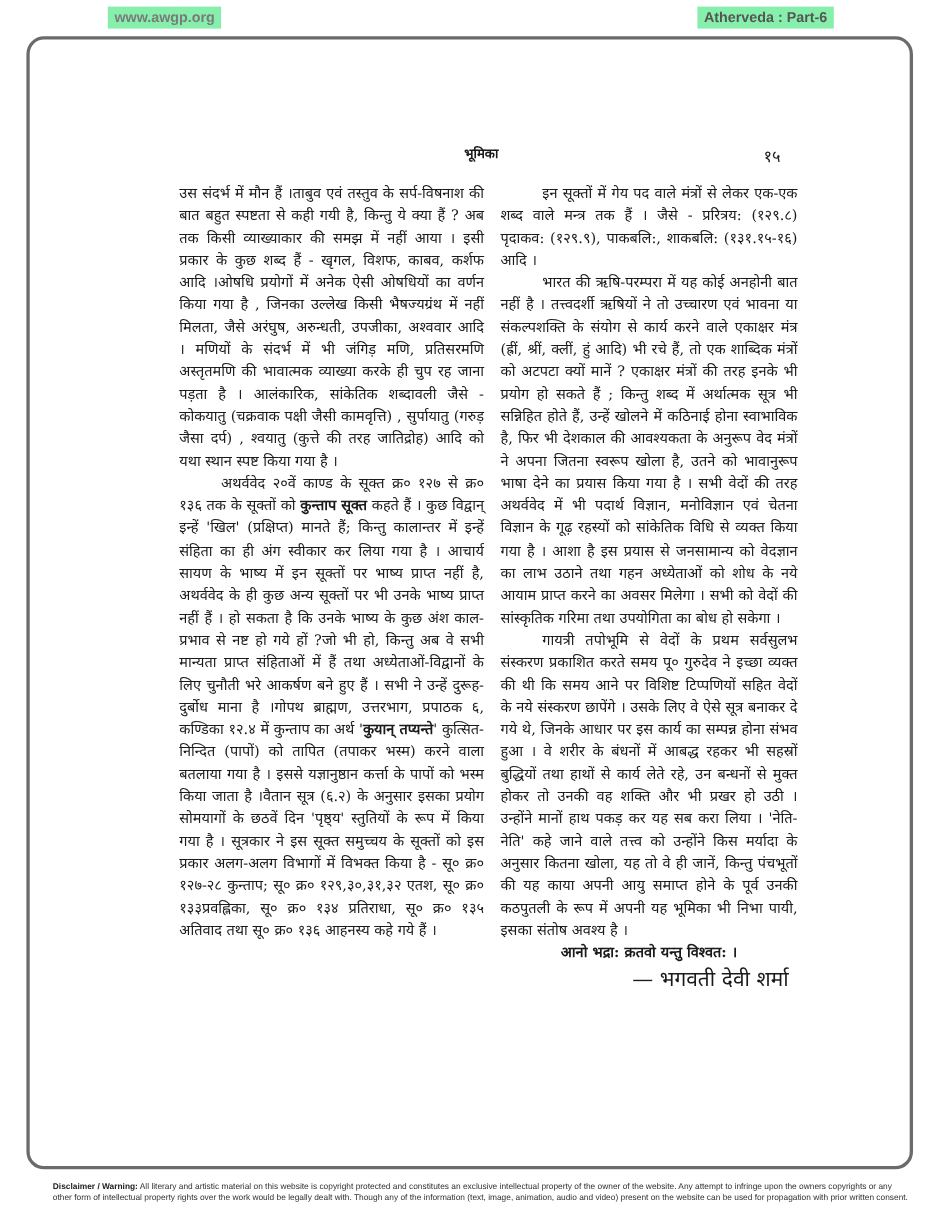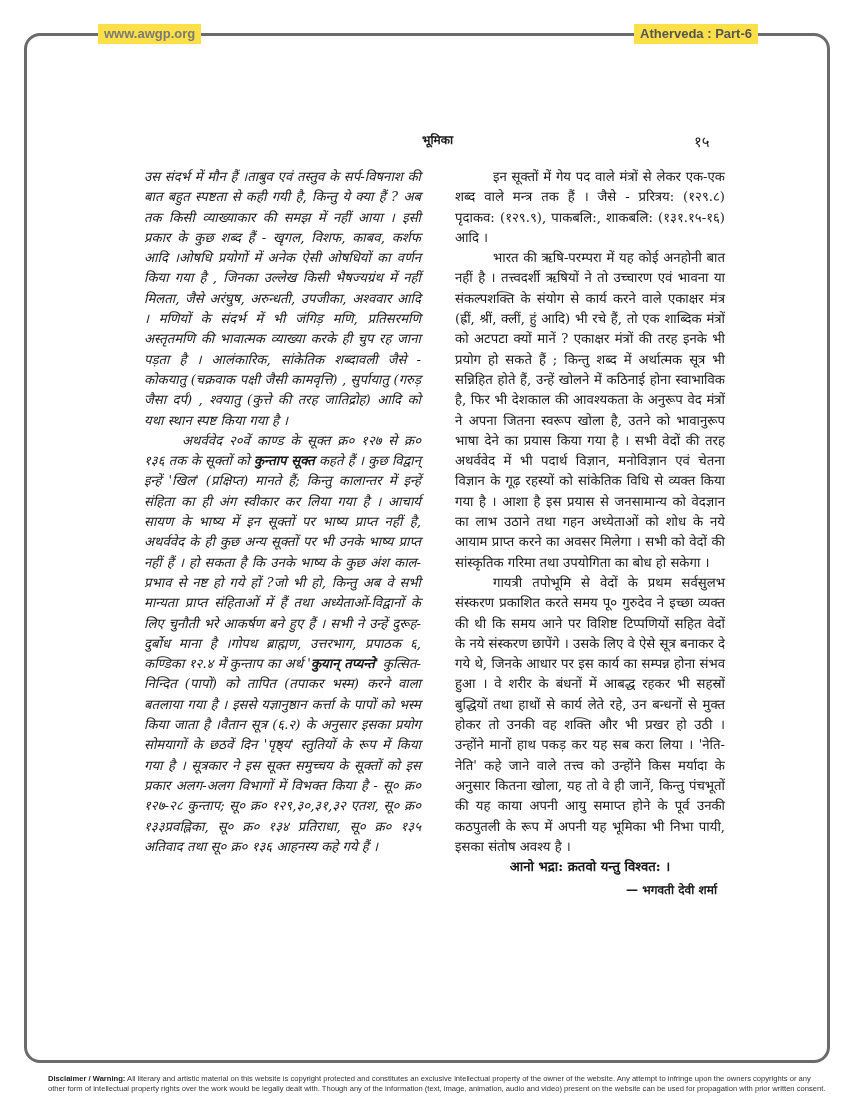--- a/index.html
+++ b/index.html
@@ -1,30 +1,30 @@
 <!DOCTYPE html>
 <html><head>
 <meta charset="utf-8">
 <style>
   html, body { margin: 0; padding: 0; background: #ffffff; }
   body { width: 858px; height: 1111px; position: relative; overflow: hidden; font-family: "DejaVu Serif", serif; color: #1a1a1a; }
   .frame { position: absolute; left: 24px; top: 33px; width: 806px; height: 1030px; border: 3px solid #6b6b6b; border-radius: 16px; box-sizing: border-box; }
-  .hdr-label { position: absolute; top: 24px; background: #fde047; font-family: "Liberation Sans", sans-serif; font-size: 13px; font-weight: bold; color: #6b6b6b; padding: 0 6px; line-height: 20px; }
+  .hdr-label { position: absolute; top: 6px; background: #86efac; font-family: "Liberation Sans", sans-serif; font-size: 13px; font-weight: bold; color: #6b6b6b; padding: 0 6px; line-height: 20px; }
   .hdr-left { left: 98px; color: #7a7a7a; }
   .hdr-right { right: 100px; color: #555555; }
   .running-title { position: absolute; top: 131px; left: 422px; font-size: 12px; font-weight: bold; }
   .page-num { position: absolute; top: 131px; left: 694px; font-size: 15px; }
   .col { position: absolute; top: 167px; font-size: 13.2px; line-height: 20.3px; text-align: justify; }
-  .col-left { left: 144px; width: 277px; font-style: italic; }
+  .col-left { left: 163px; width: 277px; }
   .col-right { left: 443px; width: 270px; margin-left: 12px; }
   .col p { margin: 0; text-indent: 0; }
   .col p.ind { text-indent: 38px; }
   .col b { font-weight: bold; }
   .closing { text-align: center; font-weight: bold; margin-top: 0; }
-  .sign { text-align: right; font-weight: bold; font-size: 12px; line-height: 26px; padding-right: 8px; }
+  .sign { text-align: right; font-weight: normal; font-size: 19px; line-height: 26px; padding-right: 8px; }
   .disclaimer { position: absolute; left: 48px; top: 1074px; width: 780px; font-family: "Liberation Sans", sans-serif; font-size: 7.6px; line-height: 10px; color: #333333; }
   .disclaimer b { color: #222222; text-align: right; }
 </style>
 </head>
 <body>
 
 <div class="frame"></div>
 
 <div class="hdr-label hdr-left">www.awgp.org</div>
 <div class="hdr-label hdr-right">Atherveda : Part-6</div>

